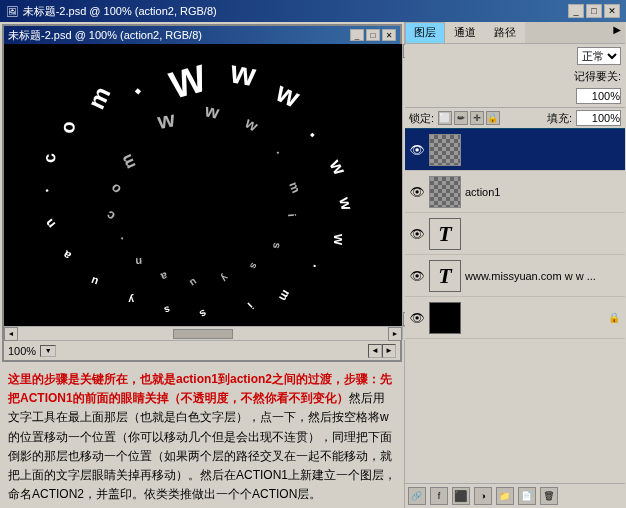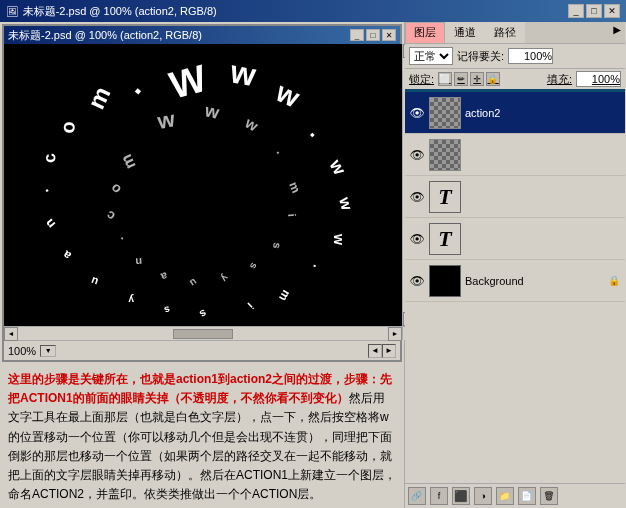--- a/index.html
+++ b/index.html
@@ -107,55 +107,55 @@
       border-bottom: 1px solid #aaa;
     }
     .panel-tab {
       padding: 2px 8px;
       font-size: 11px;
       cursor: pointer;
       border: 1px solid transparent;
       background: #d4d0c8;
     }
     .panel-tab.active {
-      background: #fca5a5;
+      background: #7dd3fc;
       border-top: 1px solid #aaa;
       border-left: 1px solid #aaa;
       border-right: 1px solid #aaa;
       border-bottom: none;
     }
     .panel-collapse-btn {
       margin-left: auto;
       padding: 2px 4px;
       font-size: 10px;
       cursor: pointer;
     }
 
     .panel-options {
       display: flex;
-      align-items: center;
+      align-items: flex-end;
       padding: 3px 4px;
       gap: 4px;
       border-bottom: 1px solid #aaa;
       font-size: 11px;
+      flex-direction: column;
     }
     .panel-options select {
       font-size: 11px;
       height: 18px;
       border: 1px solid #888;
       background: white;
     }
     .opacity-row {
       display: flex;
       align-items: center;
       padding: 2px 4px;
       gap: 4px;
-      border-bottom: 3px solid #0c4a6e;
-      font-size: 11px;
-      text-decoration: underline;
+      border-bottom: 1px solid #0c4a6e;
+      font-size: 11px;
     }
     .lock-icons { display: flex; gap: 2px; align-items: center; }
     .opacity-input {
       width: 45px; height: 16px; border: 1px solid #888;
       font-size: 11px; text-align: right; background: white;
     }
 
     
     .layers-list {
       flex: 1;
@@ -393,48 +393,48 @@
         <input type="text" class="opacity-input" value="100%" style="">
       </div>
 
       <div class="layers-list">
 
         <div class="layer-item active">
           <div class="layer-eye">👁</div>
           <div class="layer-thumbnail checkerboard" style="position:relative;overflow:hidden;">
             <div style="position:absolute;inset:0;background:repeating-conic-gradient(#666 0% 25%, #999 0% 50%) 0 0/8px 8px;"></div>
           </div>
-          <span class="layer-name">action2</span>
         </div>
 
         <div class="layer-item">
           <div class="layer-eye">👁</div>
           <div class="layer-thumbnail checkerboard" style="position:relative;overflow:hidden;">
             <div style="position:absolute;inset:0;background:repeating-conic-gradient(#666 0% 25%, #999 0% 50%) 0 0/8px 8px;"></div>
           </div>
+          <span class="layer-name">action1</span>
         </div>
 
         <div class="layer-item">
           <div class="layer-eye">👁</div>
           <div class="layer-thumbnail t-layer" style="border:1px solid #666;background:#d4d0c8;">
             <span style="font-family:serif;font-size:22px;font-weight:bold;color:#000;">T</span>
           </div>
         </div>
 
         <div class="layer-item">
           <div class="layer-eye">👁</div>
           <div class="layer-thumbnail t-layer" style="border:1px solid #666;background:#d4d0c8;">
             <span style="font-family:serif;font-size:22px;font-weight:bold;color:#000;">T</span>
           </div>
+          <span class="layer-name">www.missyuan.com  w w ...</span>
         </div>
 
         <div class="layer-item">
           <div class="layer-eye">👁</div>
           <div class="layer-thumbnail" style="background:#000;border:1px solid #666;"></div>
-          <span class="layer-name">Background</span>
           <span class="layer-lock">🔒</span>
         </div>
 
       </div>
 
       <div class="panel-bottom-bar">
         <div class="panel-bottom-icon" style="font-size:9px;">🔗</div>
         <div class="panel-bottom-icon" style="font-size:9px;">f</div>
         <div class="panel-bottom-icon" style="font-size:11px;">⬛</div>
         <div class="panel-bottom-icon" style="font-size:9px;">◑</div>

